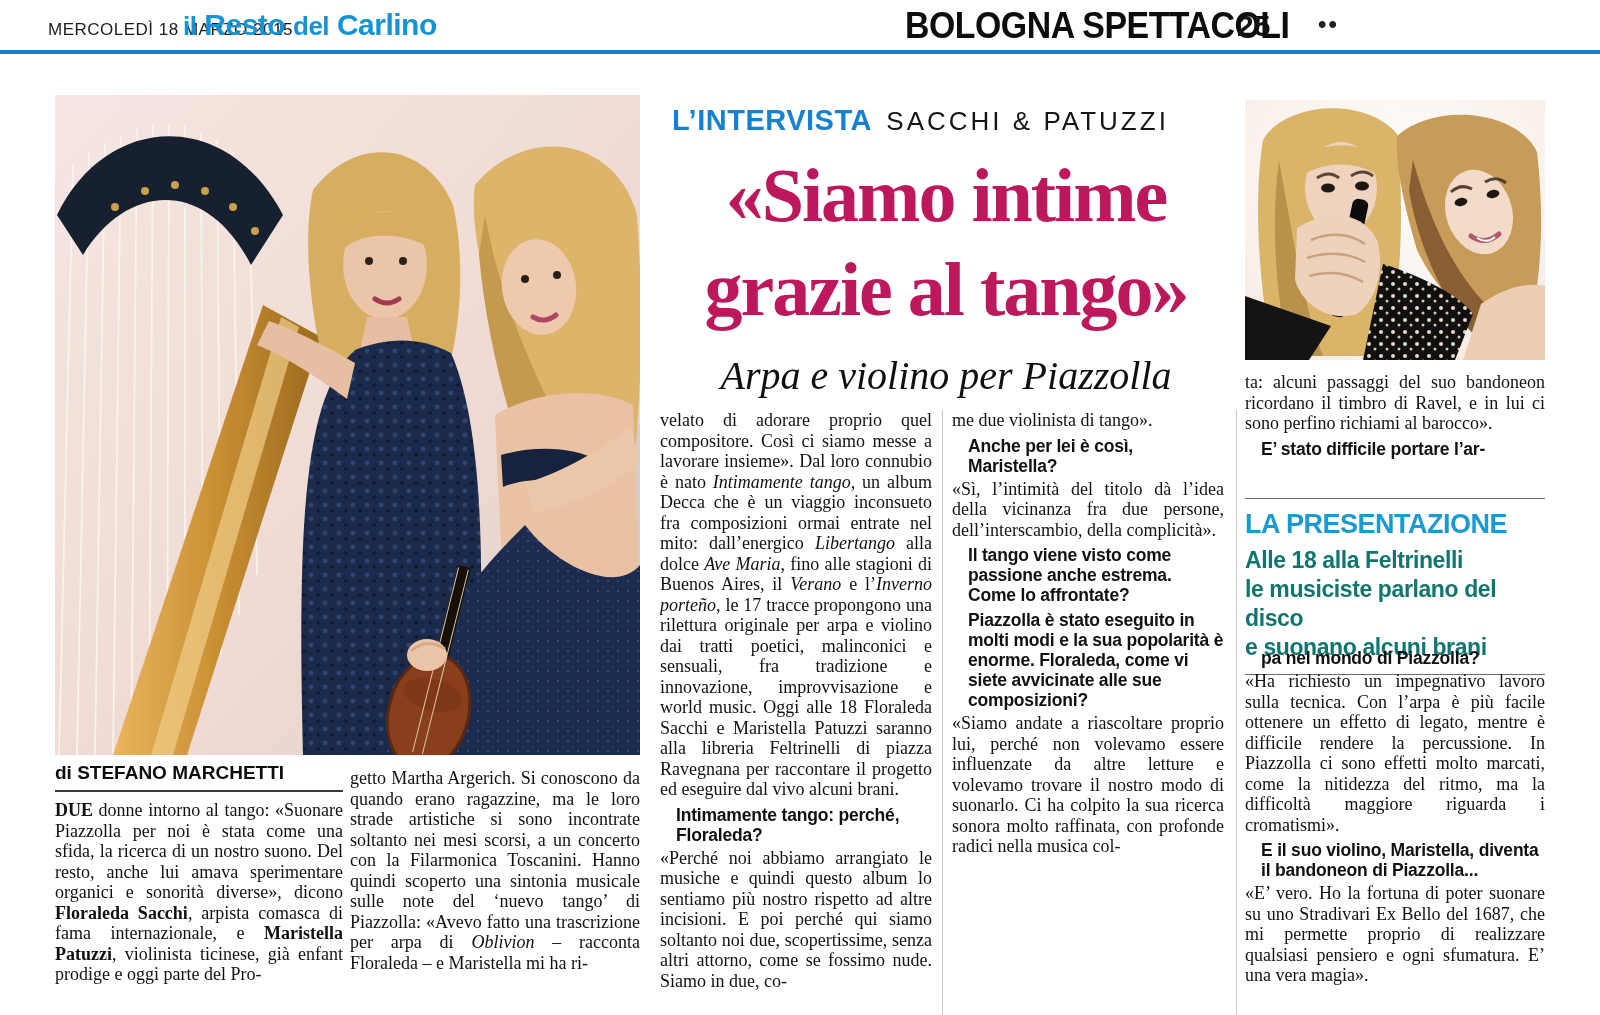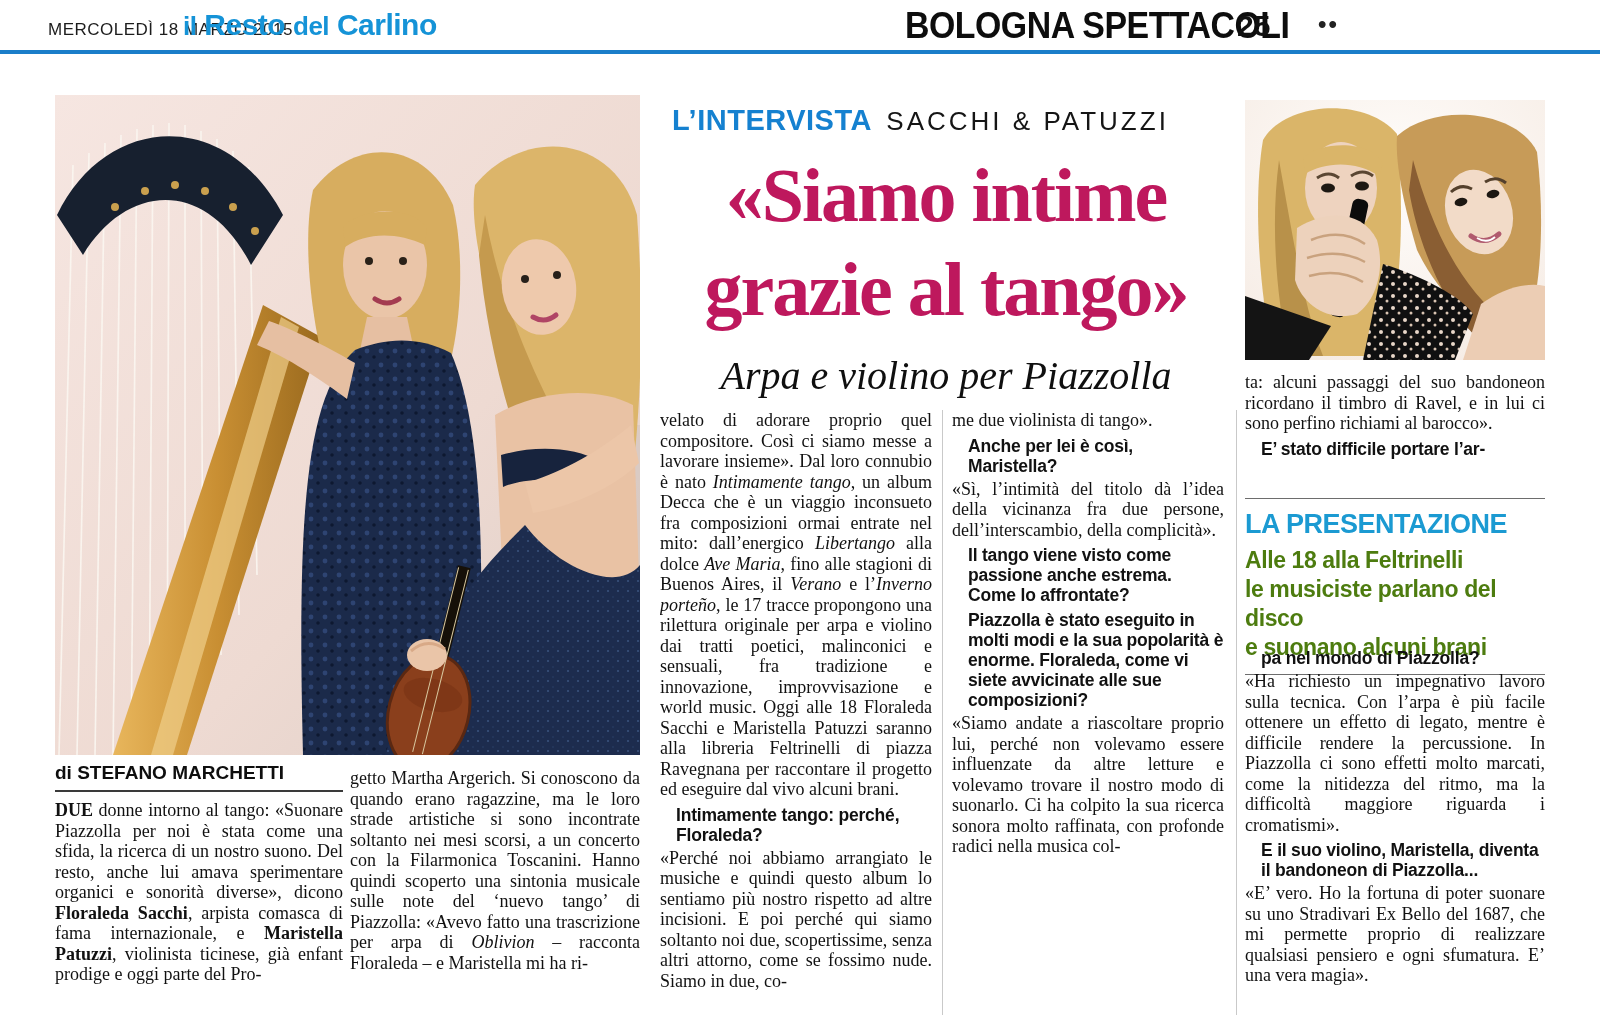--- a/index.html
+++ b/index.html
@@ -47,21 +47,21 @@
   .q{font-family:"Liberation Sans",sans-serif;font-weight:700;font-size:17.5px;line-height:20px;
      text-align:left;letter-spacing:-.2px;padding-left:16px;margin:5px 0 3px !important;}
 
   
   .col5a{left:1245px;top:372px;width:300px;height:120px;}
   .col5b{left:1245px;top:648px;width:300px;height:367px;}
 
   .pres{left:1245px;top:498px;width:300px;border-top:1px solid #6d6d6d;border-bottom:1px solid #6d6d6d;
         padding:10px 0 12px;font-family:"Liberation Sans",sans-serif;}
   .pres-title{font-weight:700;font-size:27px;letter-spacing:-.5px;margin-bottom:6px;}
-  .pres-line{font-weight:700;font-size:23px;line-height:29px;color:#4d7c0f;letter-spacing:-.4px;}
+  .pres-line{font-weight:700;font-size:23px;line-height:29px;color:#0f766e;letter-spacing:-.4px;}
 </style>
 </head>
 <body>
 
 <div class="page">
 
   <div class="abs m-date">MERCOLEDÌ 18 MARZO 2015</div>
   <div class="abs m-logo" style="color:#1593d7;">
     <span class="lite">il</span>
     <span>Resto</span>

